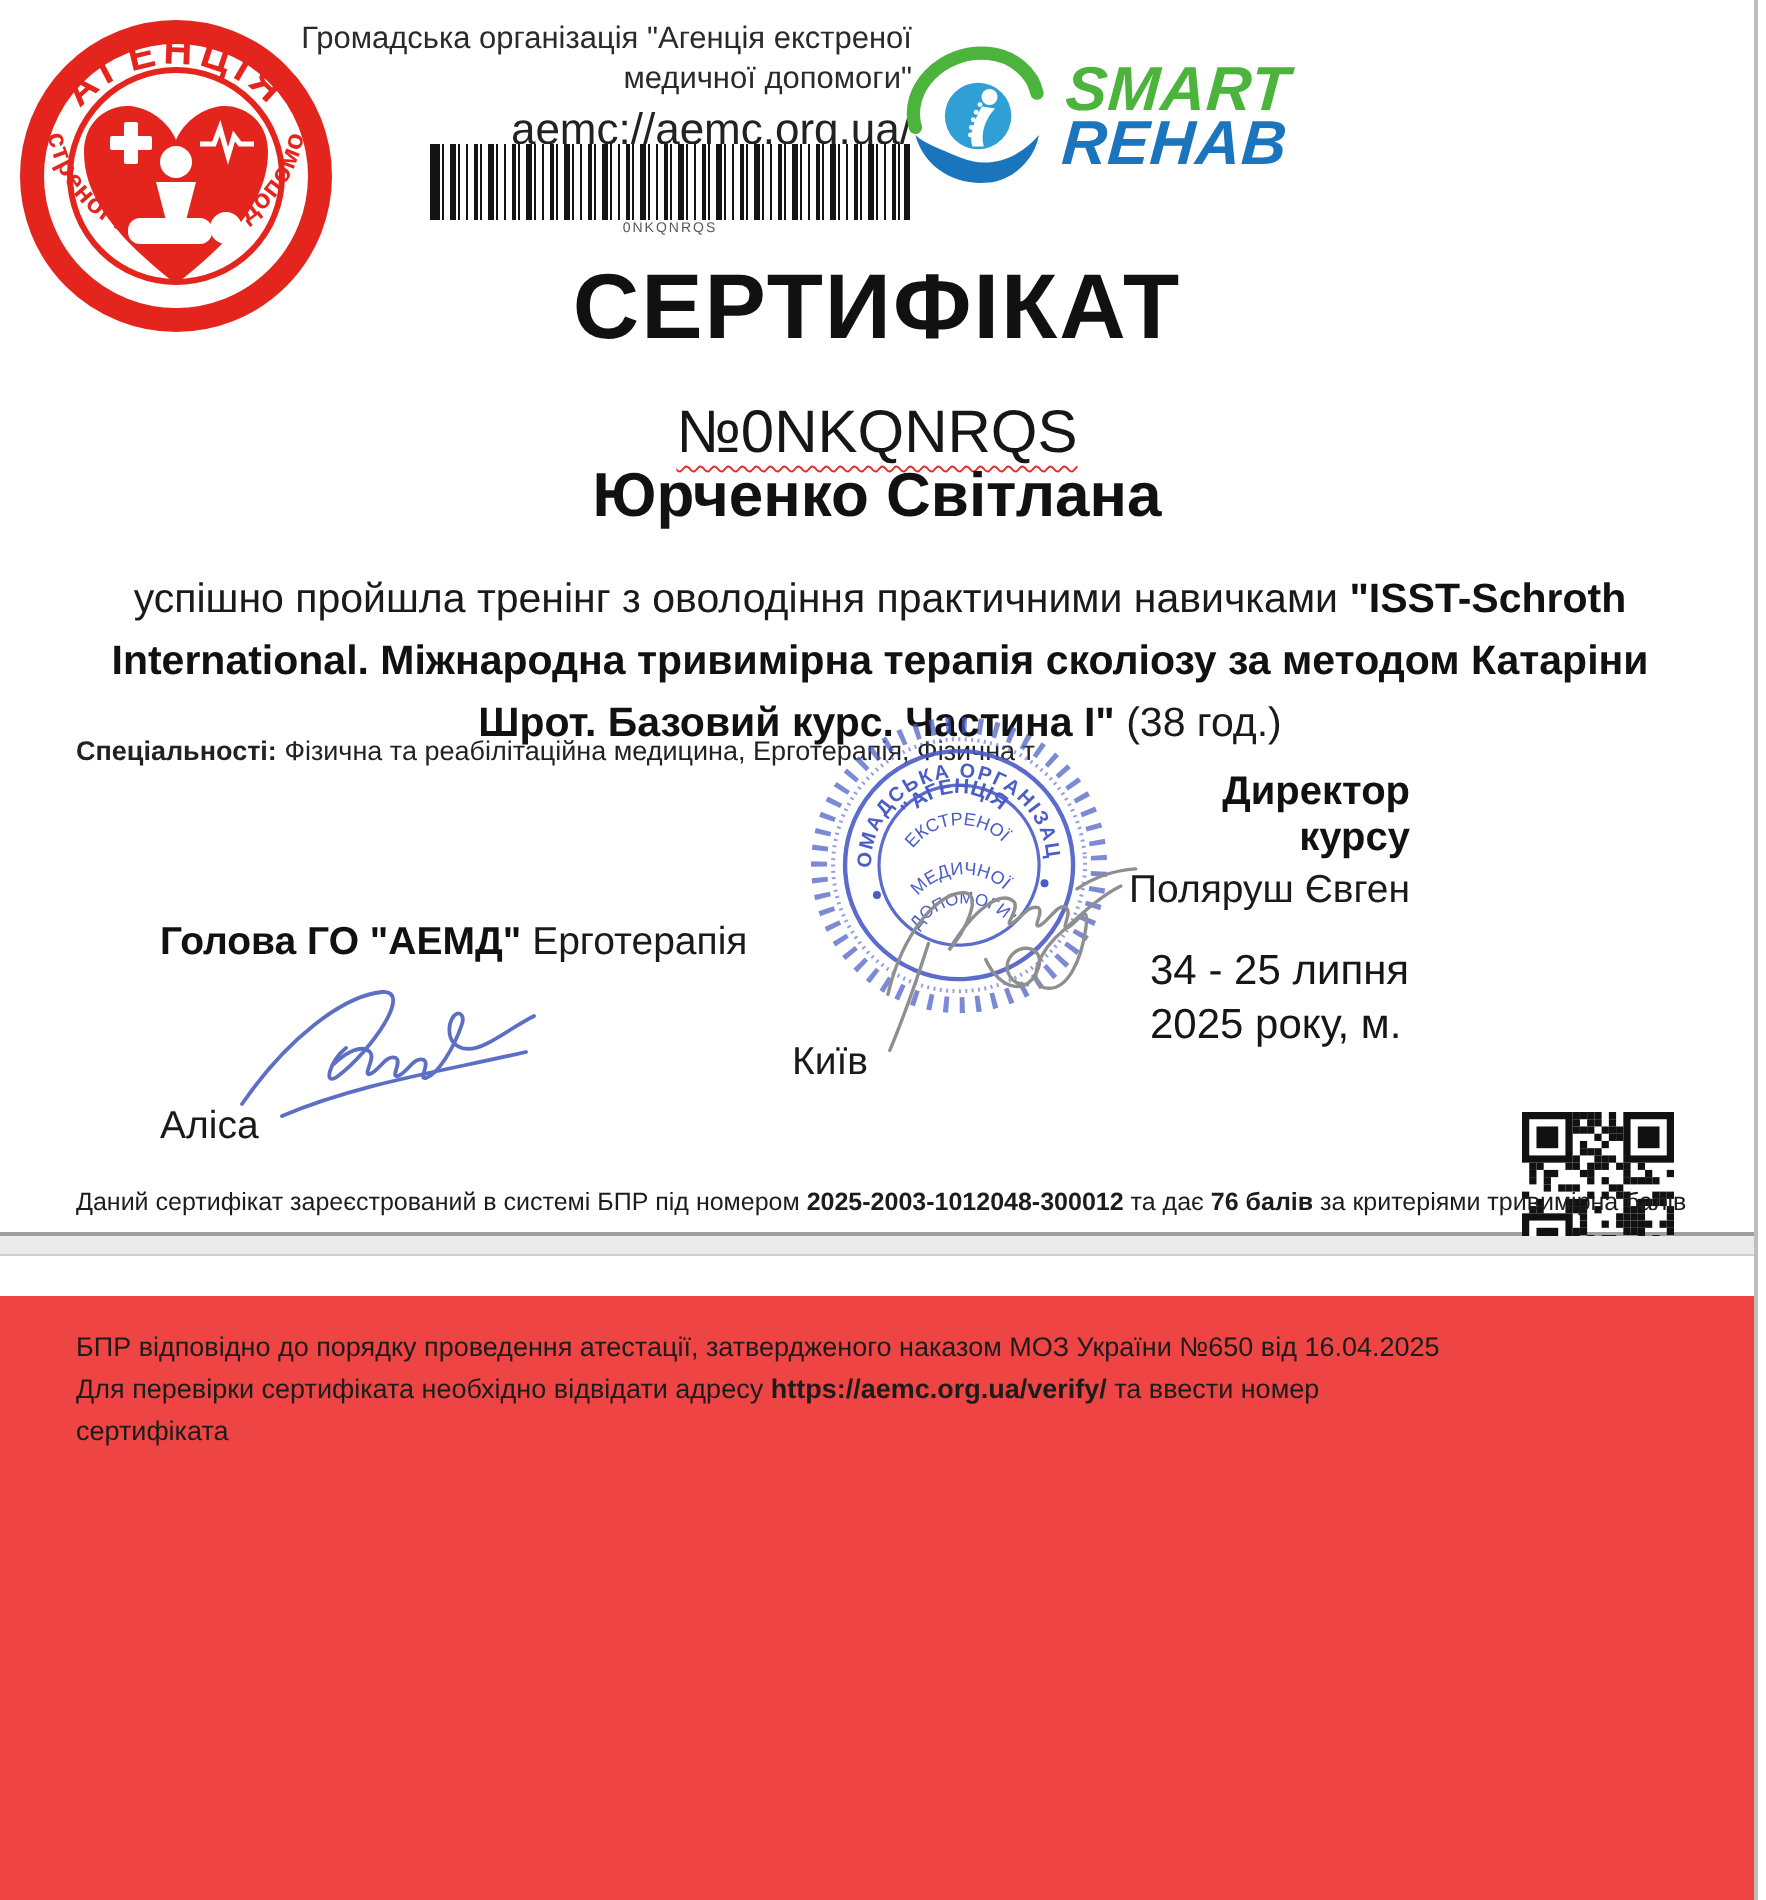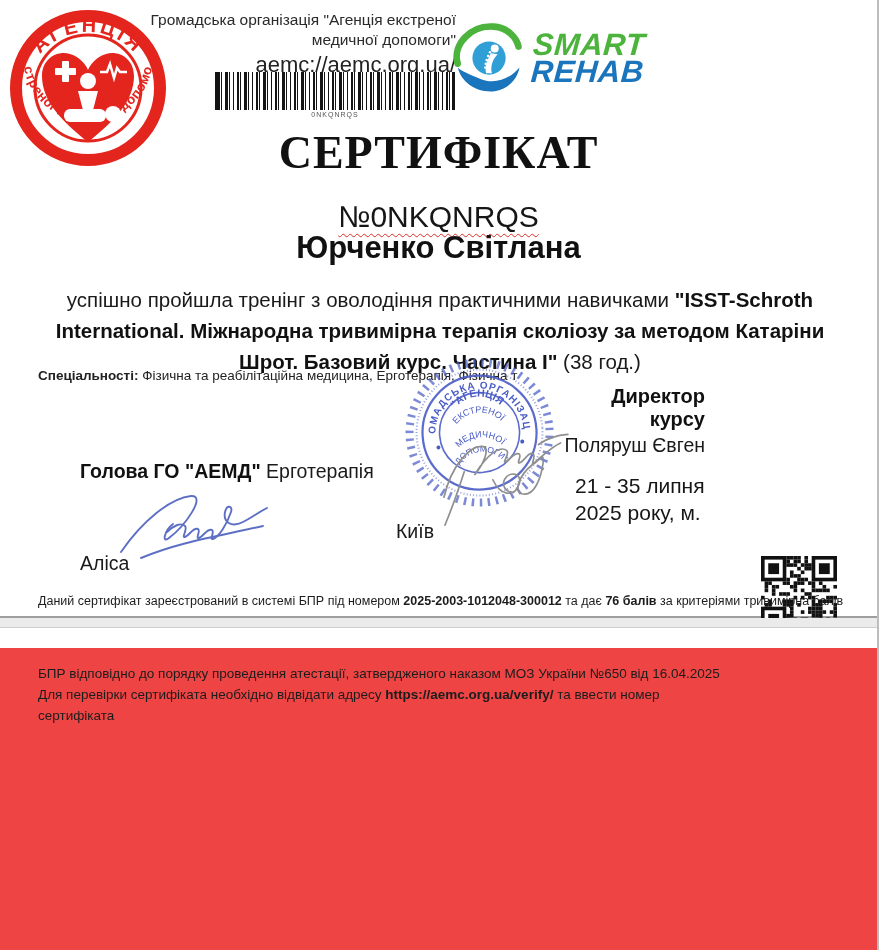--- a/index.html
+++ b/index.html
@@ -55,21 +55,21 @@
 
   .smartrehab { position:absolute; left:452px; top:20px; display:flex; align-items:center; }
   .sr-icon { width:76px; height:76px; }
   .sr-words { margin-left:4px; font-weight:bold; font-style:italic; font-size:31px; line-height:27px; letter-spacing:0.5px; transform:skewX(-4deg); }
   .sr-smart { color:var(--sr-green,#4cb43c); }
   .sr-rehab { color:var(--sr-blue,#1b75bc); }
 
   
   .title {
     position:absolute; left:0; top:126px; width:100%;
-    text-align:center; font-weight:bold; font-size:46px; letter-spacing:1px; color:#111;font-family:Liberation Serif, serif;
+    text-align:center; font-weight:bold; font-size:46px; letter-spacing:1px; color:#111;
   }
   .cert-number {
     position:absolute; left:0; top:200px; width:100%;
     text-align:center; font-size:30px; color:#161616;
   }
   .cert-number span {
     text-decoration:underline; text-decoration-style:wavy;
     text-decoration-color:var(--squiggle-red,#d93025);
     text-decoration-thickness:1px; text-underline-offset:6px;
   }
@@ -219,21 +219,21 @@
         <path d="M98,130 C104,146 118,150 124,136 C128,126 116,122 110,130 C106,136 110,144 118,144"></path>
       </g>
     </svg>
 
     <div class="director-block">
       <div class="director-title">Директор курсу</div>
       <div class="director-name">Поляруш Євген</div>
     </div>
 
     <div class="date-block">
-      <div>21 - 35 липня</div>
+      <div>34 - 25 липня</div>
       <div>2025 року, м.</div>
     </div>
 
     <div class="head-row"><b>Голова ГО "АЕМД"</b><span> Ерготерапія</span></div>
 
     <svg class="blue-sig" viewBox="0 0 165 85">
       <g stroke="var(--sig-blue)" stroke-width="1.9" fill="none" stroke-linecap="round">
         <path d="M6,70 C28,38 56,16 76,14 C92,13 70,44 54,56 C46,62 50,48 58,42"></path>
         <path d="M52,50 C58,44 66,40 70,44 C73,47 66,56 70,55 C75,53 78,45 83,47 C86,49 80,57 84,56 C89,54 92,46 97,48 C100,50 94,58 98,57 C104,55 112,42 116,30 C118,24 112,22 110,30 C108,40 116,46 128,40 C136,36 144,30 152,26"></path>
         <path d="M26,76 C64,60 104,54 148,44"></path>

